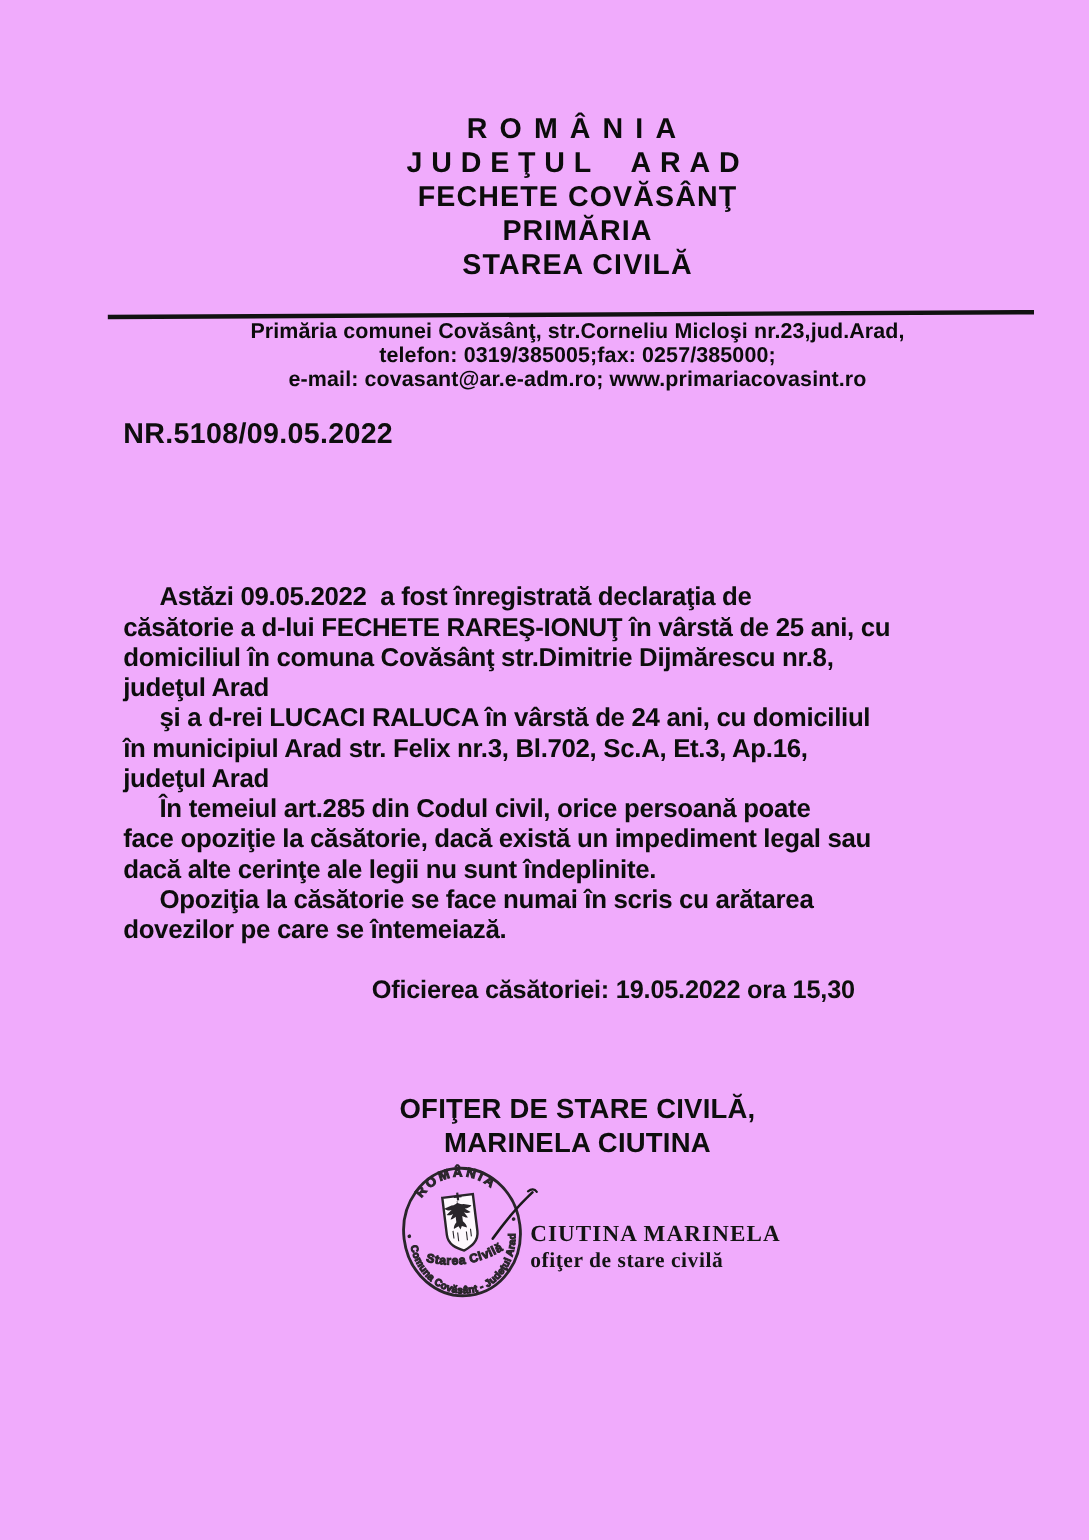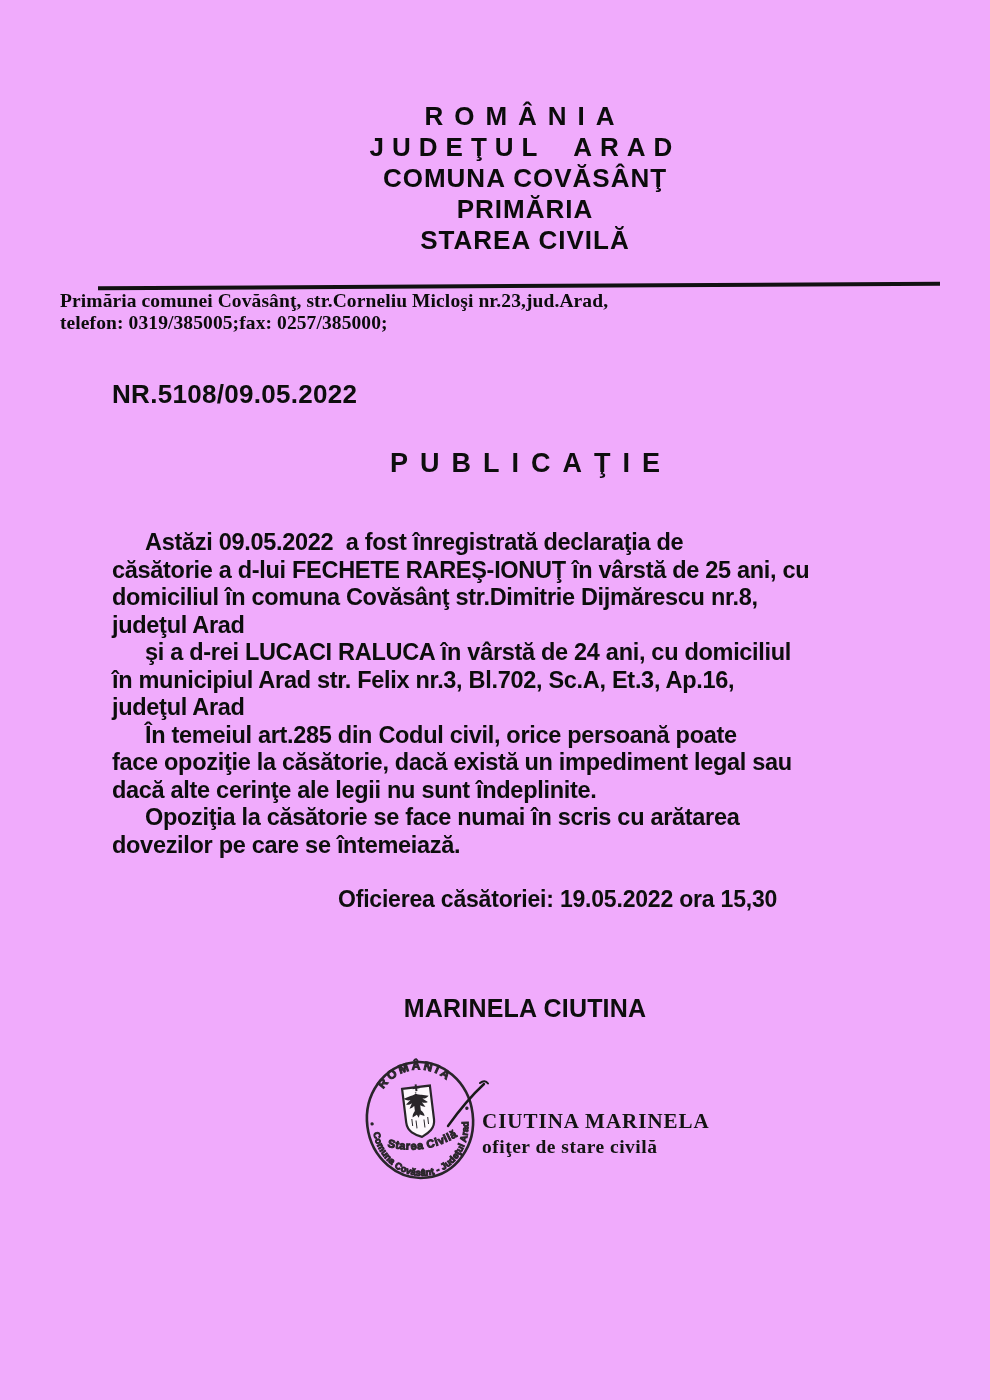--- a/index.html
+++ b/index.html
@@ -19,22 +19,22 @@
   }
   .lh-1{letter-spacing:11px;}
   .lh-2{letter-spacing:8px;word-spacing:14px;}
   .lh-3,.lh-4,.lh-5{letter-spacing:1px;}
   .rule{
     position:absolute;left:98px;top:284px;width:842px;height:3.5px;
     background:#111;transform:rotate(-0.3deg);
   }
   .contact{
     position:absolute;left:60px;top:290px;width:930px;
-    font-weight:bold;font-size:19.5px;line-height:22px;
-    letter-spacing:0.1px;color:#0c0c0c;font-family:Liberation Serif, serif;
+    text-align:center;font-weight:bold;font-size:19.5px;line-height:22px;
+    letter-spacing:0.1px;color:#0c0c0c;
   }
   .regnum{
     position:absolute;left:112px;top:379px;
     font-weight:bold;font-size:26px;letter-spacing:0.3px;
   }
   .title{
     position:absolute;left:60px;top:448px;width:930px;margin:0;
     text-align:center;font-weight:bold;font-size:27px;letter-spacing:12px;
     text-indent:12px; 
   }
@@ -76,54 +76,55 @@
   .ns-role{font-weight:bold;font-size:19.5px;letter-spacing:0.5px;margin-top:2px;}
 </style>
 </head>
 <body>
 
 <div class="page">
 
   <header class="letterhead">
     <div class="lh-1">ROMÂNIA</div>
     <div class="lh-2">JUDEŢUL ARAD</div>
-    <div class="lh-3">COMUNA COVĂSÂNŢ</div>
+    <div class="lh-3">FECHETE COVĂSÂNŢ</div>
     <div class="lh-4">PRIMĂRIA</div>
     <div class="lh-5">STAREA CIVILĂ</div>
   </header>
 
   <div class="rule"></div>
 
   <div class="contact">
     <div>Primăria comunei Covăsânţ, str.Corneliu Micloşi nr.23,jud.Arad,</div>
     <div>telefon: 0319/385005;fax: 0257/385000;</div>
+    <div>e-mail: covasant@ar.e-adm.ro; www.primariacovasint.ro</div>
   </div>
 
   <div class="regnum">NR.5108/09.05.2022</div>
 
-  <h1 class="title">PUBLICAŢIE</h1>
 
   <div class="bodytext">
     <p class="para">Astăzi 09.05.2022&nbsp; a fost înregistrată declaraţia de
 căsătorie a d-lui FECHETE RAREŞ-IONUŢ în vârstă de 25 ani, cu
 domiciliul în comuna Covăsânţ str.Dimitrie Dijmărescu nr.8,
 judeţul Arad</p>
     <p class="para">şi a d-rei LUCACI RALUCA în vârstă de 24 ani, cu domiciliul
 în municipiul Arad str. Felix nr.3, Bl.702, Sc.A, Et.3, Ap.16,
 judeţul Arad</p>
     <p class="para">În temeiul art.285 din Codul civil, orice persoană poate
 face opoziţie la căsătorie, dacă există un impediment legal sau
 dacă alte cerinţe ale legii nu sunt îndeplinite.</p>
     <p class="para">Opoziţia la căsătorie se face numai în scris cu arătarea
 dovezilor pe care se întemeiază.</p>
   </div>
 
   <div class="offic">Oficierea căsătoriei: 19.05.2022 ora 15,30</div>
 
   <div class="officer">
+    <div>OFIŢER DE STARE CIVILĂ,</div>
     <div>MARINELA CIUTINA</div>
   </div>
 
   <svg class="stamp" viewBox="0 0 118 130" xmlns="http://www.w3.org/2000/svg">
     <g transform="rotate(-7 59 66)" stroke="#1b1b1b" fill="none">
       <defs>
         <path id="tp-top" d="M 15,76 A 45,50 0 1 1 103,76"></path>
         <path id="tp-mid" d="M 22,88 Q 59,103 96,86"></path>
         <path id="tp-bot" d="M 11,70 A 48,52 0 0 0 107,70"></path>
       </defs>

